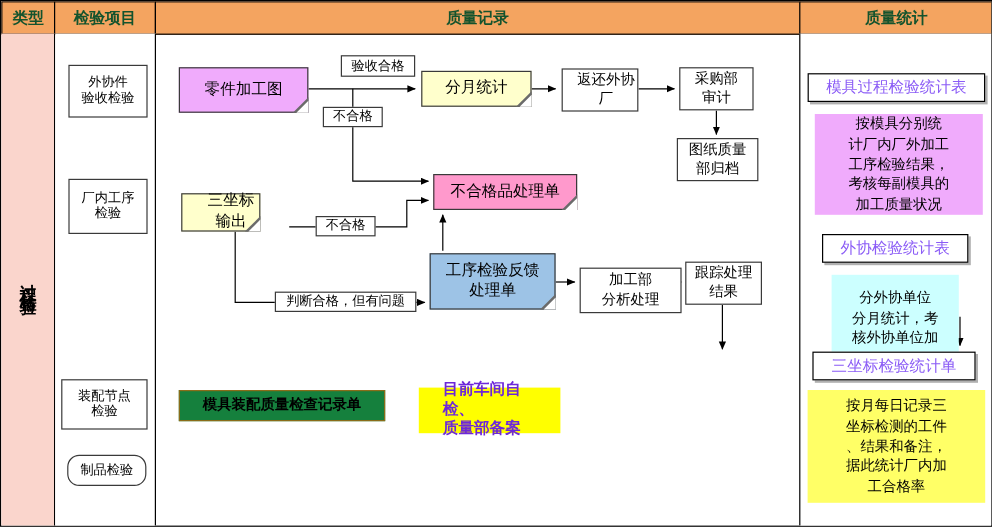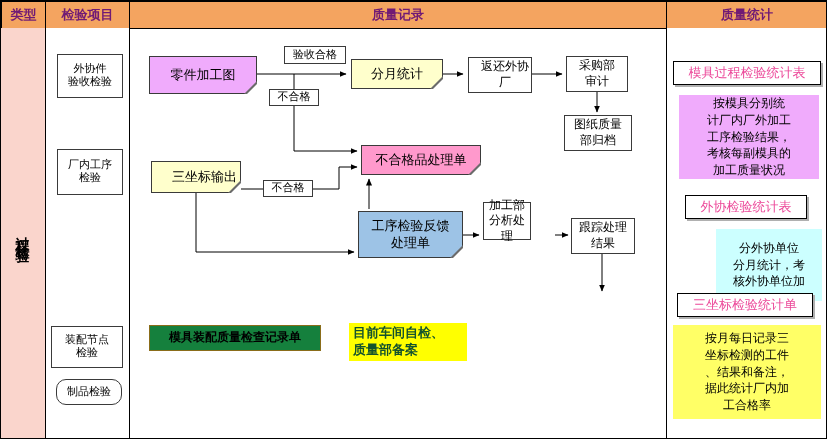--- a/index.html
+++ b/index.html
@@ -1,21 +1,21 @@
 <!DOCTYPE html>
 <html><head>
 <meta charset="utf-8">
 <style>
   * { box-sizing: border-box; margin: 0; padding: 0; }
   body { background: #fff; font-family: "DejaVu Sans", sans-serif; }
   .screen { position: relative; width: 827px; height: 439px; border: 1px solid #000; background: #fff; overflow: hidden; }
 
   
   .hcell { position: absolute; top: 0; height: 28px; background: #F4A460; border: 1px solid #000;
-           display: flex; align-items: center; justify-content: center; font-weight: bold; font-size: 13px; color: #701a75; }
+           display: flex; align-items: center; justify-content: center; font-weight: bold; font-size: 13px; color: #14532d; }
 
   
   .col { position: absolute; top: 27px; height: 412px; }
   .col-type { left: 0; width: 45px; background: #FAD5CC; border-right: 1px solid #000;
               display: flex; align-items: center; justify-content: center; }
   .col-items { left: 45px; width: 84px; border-right: 1px solid #000; background: #fff; }
   .col-stats { left: 665px; width: 162px; border-left: 1px solid #000; background: #fff; }
 
   .vlabel { writing-mode: vertical-rl; text-orientation: upright; font-weight: bold; font-size: 14px; letter-spacing: 4px; color: #000; }
 
@@ -29,29 +29,29 @@
   .fold::before { content: ""; position: absolute; right: -1px; bottom: -1px; width: 0; height: 0;
                   border-bottom: 13px solid #6b6b6b; border-left: 13px solid transparent; }
   .fold::after  { content: ""; position: absolute; right: -1px; bottom: -1px; width: 0; height: 0;
                   border-bottom: 10px solid #ffffff; border-left: 10px solid transparent; }
 
   .green  { background: #f0abfc; }
   .ynote  { background: #FFFFCC; }
   .pink   { background: #FF99CC; }
   .blue   { background: #9DC3E6; }
   .gold   { background: #15803d; border-color: #8a6d1a; font-weight: bold; }
-  .hly    { background: #FFFF00; border: none; color: #14532d; font-weight: bold; justify-content: flex-start; text-align: left; padding: 2px 4px; }
+  .hly    { background: #FFFF00; border: none; color: #6d28d9; font-weight: bold; justify-content: flex-start; text-align: left; padding: 2px 20px; }
 
   .block { position: absolute; display: flex; align-items: center; justify-content: center; text-align: center;
            white-space: pre-line; font-size: 12px; line-height: 1.4; color: #000; }
   .statblue   { background: #CCFFFF; }
   .statyellow { background: #FFFF66; }
 
   .stitle { position: absolute; background: #fff; border: 1px solid #000; box-shadow: 2px 2px 0 #b0b0b0;
-            display: flex; align-items: center; justify-content: center; font-size: 13px; color: #ec4899; }
+            display: flex; align-items: center; justify-content: center; font-size: 13px; color: #8b5cf6; }
 
   .arrows { position: absolute; left: 0; top: 0; pointer-events: none; }
 </style>
 </head>
 <body>
 
 <div class="screen">
 
   <div class="hcell" style="left:0;width:45px;">类型</div>
   <div class="hcell" style="left:44px;width:85px;">检验项目</div>
@@ -60,21 +60,21 @@
 
   <div class="col col-type">
     <div class="vlabel">过程检验</div>
   </div>
 
   <div class="col col-items"></div>
   <div class="rect small" style="left:56px;top:53px;width:66px;height:44px;">外协件
 验收检验</div>
   <div class="rect small" style="left:56px;top:148px;width:66px;height:46px;">厂内工序
 检验</div>
-  <div class="rect small" style="left:50px;top:325px;width:72px;height:42px;">装配节点
+  <div class="rect small" style="left:50px;top:315px;width:72px;height:42px;">装配节点
 检验</div>
   <div class="rect small" style="left:55px;top:378px;width:66px;height:26px;border-radius:10px;">制品检验</div>
 
   <div class="col col-stats"></div>
 
   <svg class="arrows" width="827" height="439">
     <defs>
       <marker id="ah" markerWidth="8" markerHeight="8" refX="6.5" refY="3" orient="auto">
         <path d="M0,0 L7,3 L0,6 Z" fill="#000"></path>
       </marker>
@@ -97,41 +97,42 @@
   <div class="rect small" style="left:283px;top:45px;width:62px;height:18px;">验收合格</div>
   <div class="rect small" style="left:268px;top:88px;width:50px;height:17px;">不合格</div>
   <div class="rect fold ynote f13" style="left:350px;top:58px;width:92px;height:30px;">分月统计</div>
   <div class="rect" style="left:467px;top:56px;width:64px;height:36px;padding-left:10px;">返还外协
 厂</div>
   <div class="rect" style="left:563px;top:114px;width:68px;height:36px;">图纸质量
 部归档</div>
   <div class="rect" style="left:565px;top:55px;width:62px;height:36px;">采购部
 审计</div>
   <div class="rect fold pink f13" style="left:360px;top:144px;width:120px;height:30px;">不合格品处理单</div>
-  <div class="rect fold ynote f13" style="left:150px;top:160px;width:90px;height:32px;padding-left:17px;">三坐标输出</div>
+  <div class="rect fold ynote f13" style="left:150px;top:160px;width:66px;height:32px;padding-left:17px;">三坐标输出</div>
   <div class="rect small" style="left:262px;top:179px;width:50px;height:17px;">不合格</div>
+  <div class="rect small" style="left:228px;top:242px;width:118px;height:17px;">判断合格，但有问题</div>
   <div class="rect fold blue f13" style="left:357px;top:210px;width:105px;height:47px;">工序检验反馈
 处理单</div>
-  <div class="rect" style="left:482px;top:201px;width:48px;height:38px;">加工部
+  <div class="rect" style="left:482px;top:222px;width:85px;height:38px;">加工部
 分析处理</div>
   <div class="rect" style="left:570px;top:217px;width:64px;height:36px;">跟踪处理
 结果</div>
   <div class="rect gold" style="left:148px;top:324px;width:172px;height:26px;">模具装配质量检查记录单</div>
   <div class="rect hly f13" style="left:348px;top:322px;width:118px;height:38px;white-space:pre-line;">目前车间自检、
 质量部备案</div>
 
   <div class="stitle" style="left:672px;top:60px;width:148px;height:24px;">模具过程检验统计表</div>
   <div class="block green" style="left:678px;top:94px;width:140px;height:84px;">按模具分别统
 计厂内厂外加工
 工序检验结果，
 考核每副模具的
 加工质量状况</div>
 
   <div class="stitle" style="left:684px;top:194px;width:122px;height:24px;">外协检验统计表</div>
-  <div class="block statblue" style="left:715px;top:228px;width:106px;height:72px;">分外协单位
+  <div class="block statblue" style="left:692px;top:228px;width:106px;height:72px;">分外协单位
 分月统计，考
 核外协单位加</div>
 
   <div class="stitle" style="left:676px;top:292px;width:136px;height:24px;">三坐标检验统计单</div>
   <div class="block statyellow" style="left:672px;top:324px;width:148px;height:94px;">按月每日记录三
 坐标检测的工件
 、结果和备注，
 据此统计厂内加
 工合格率</div>
 

